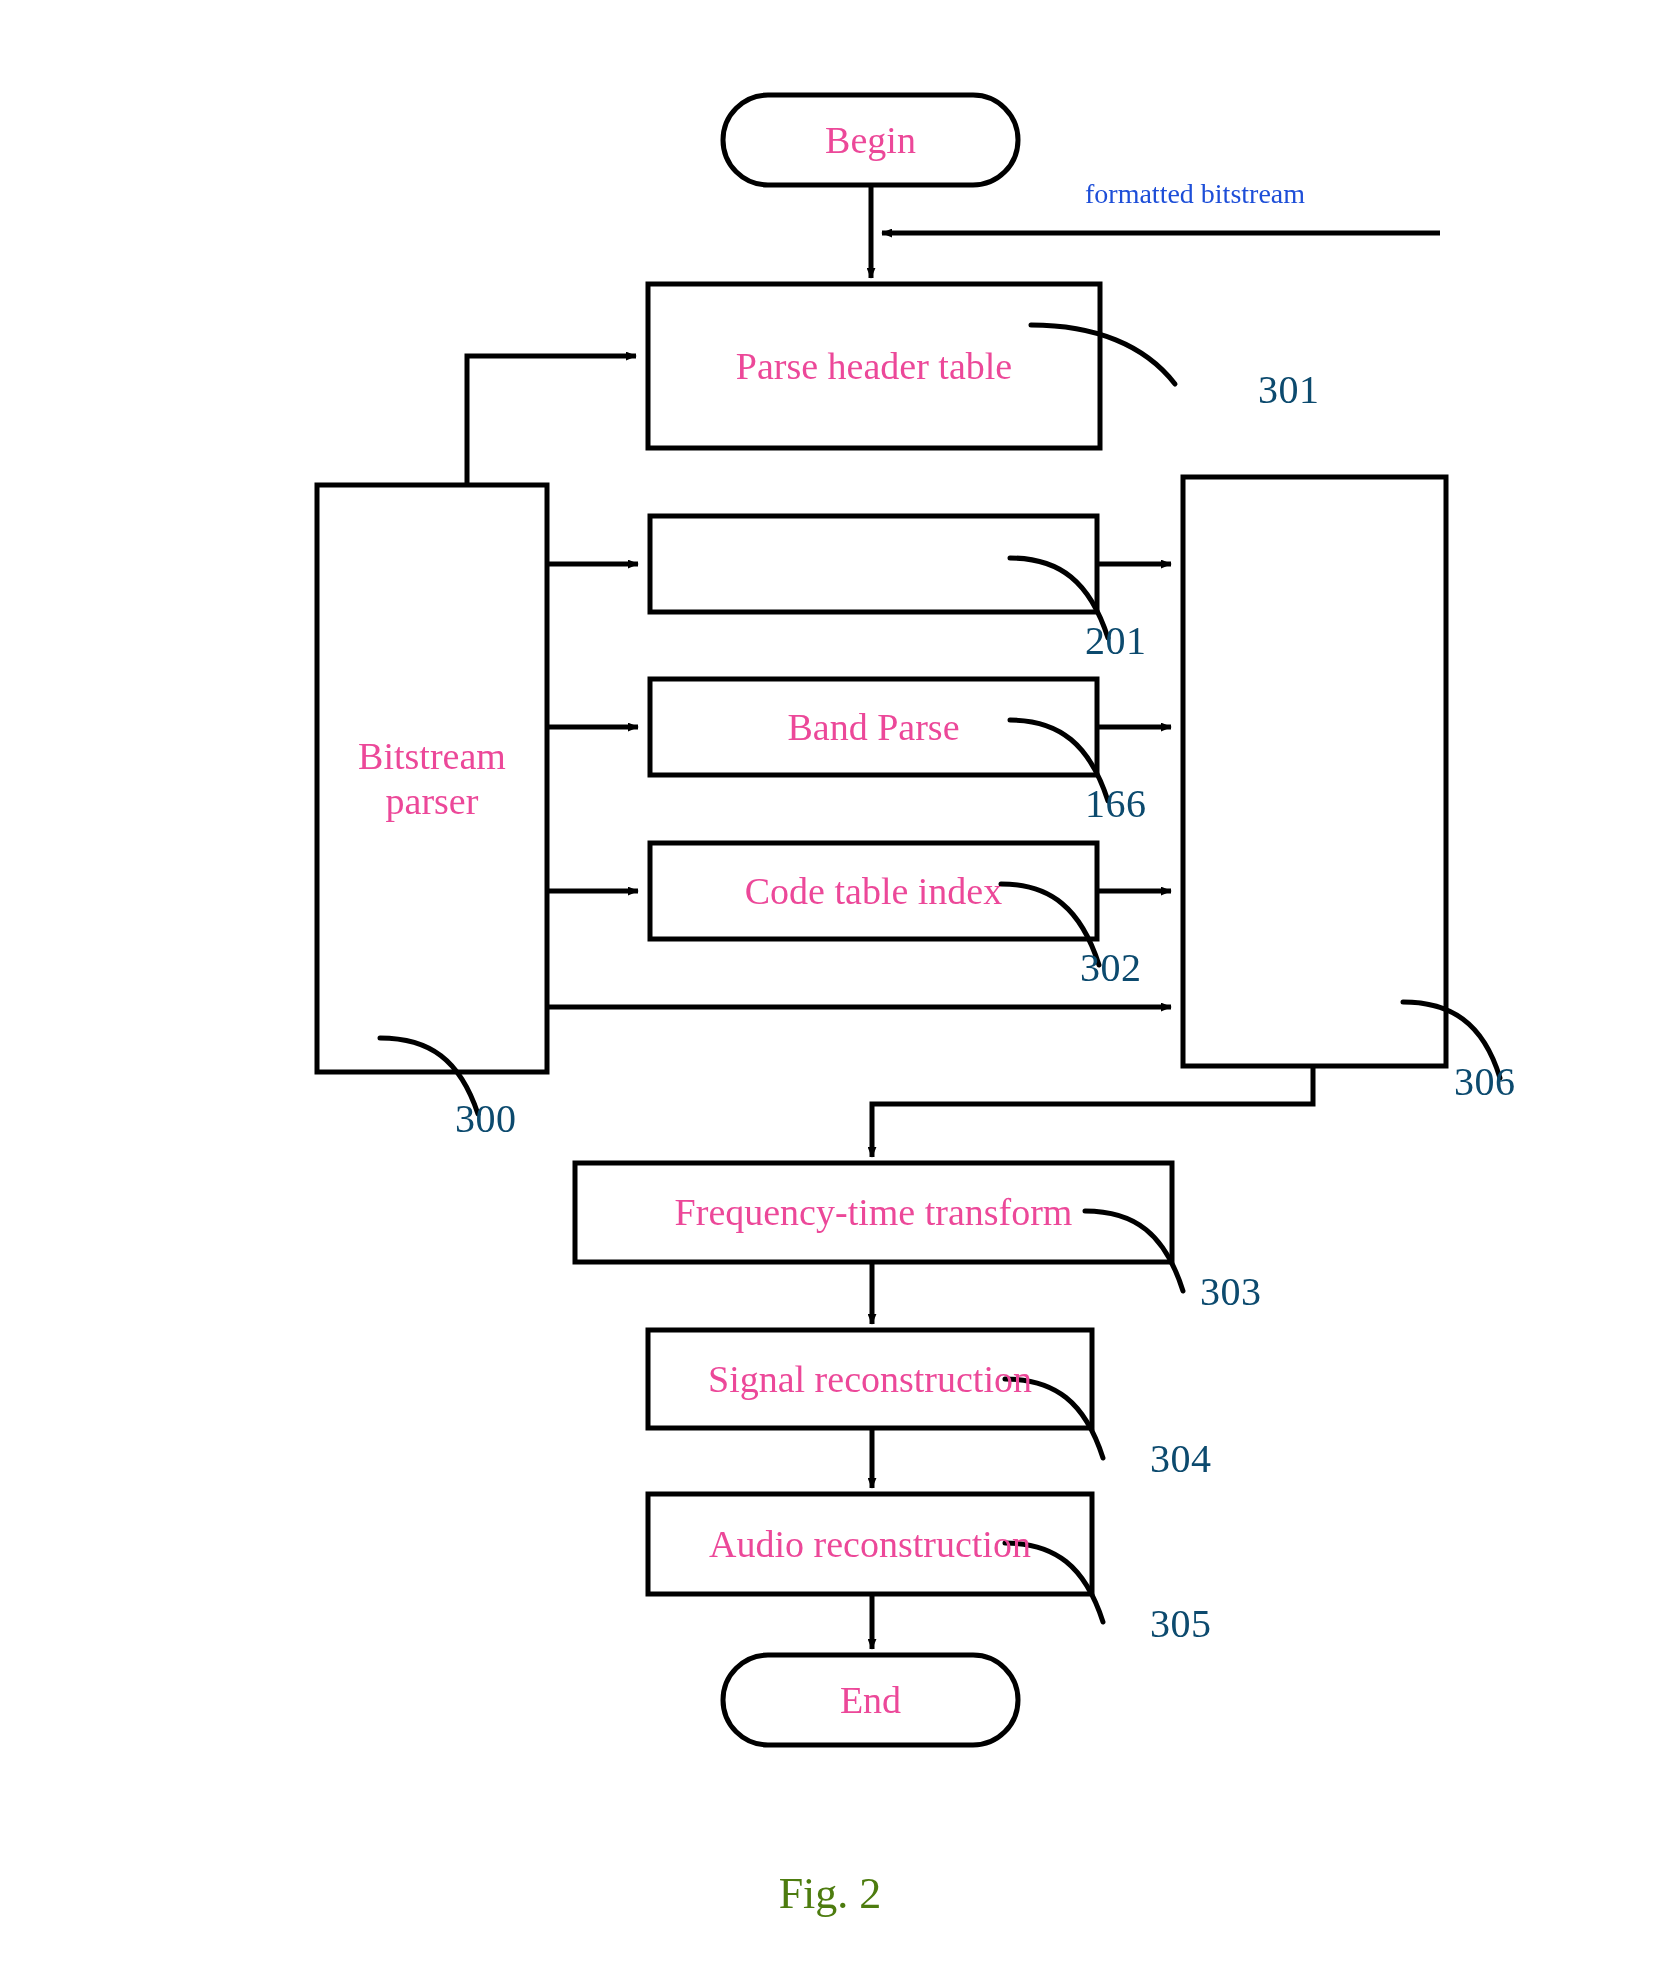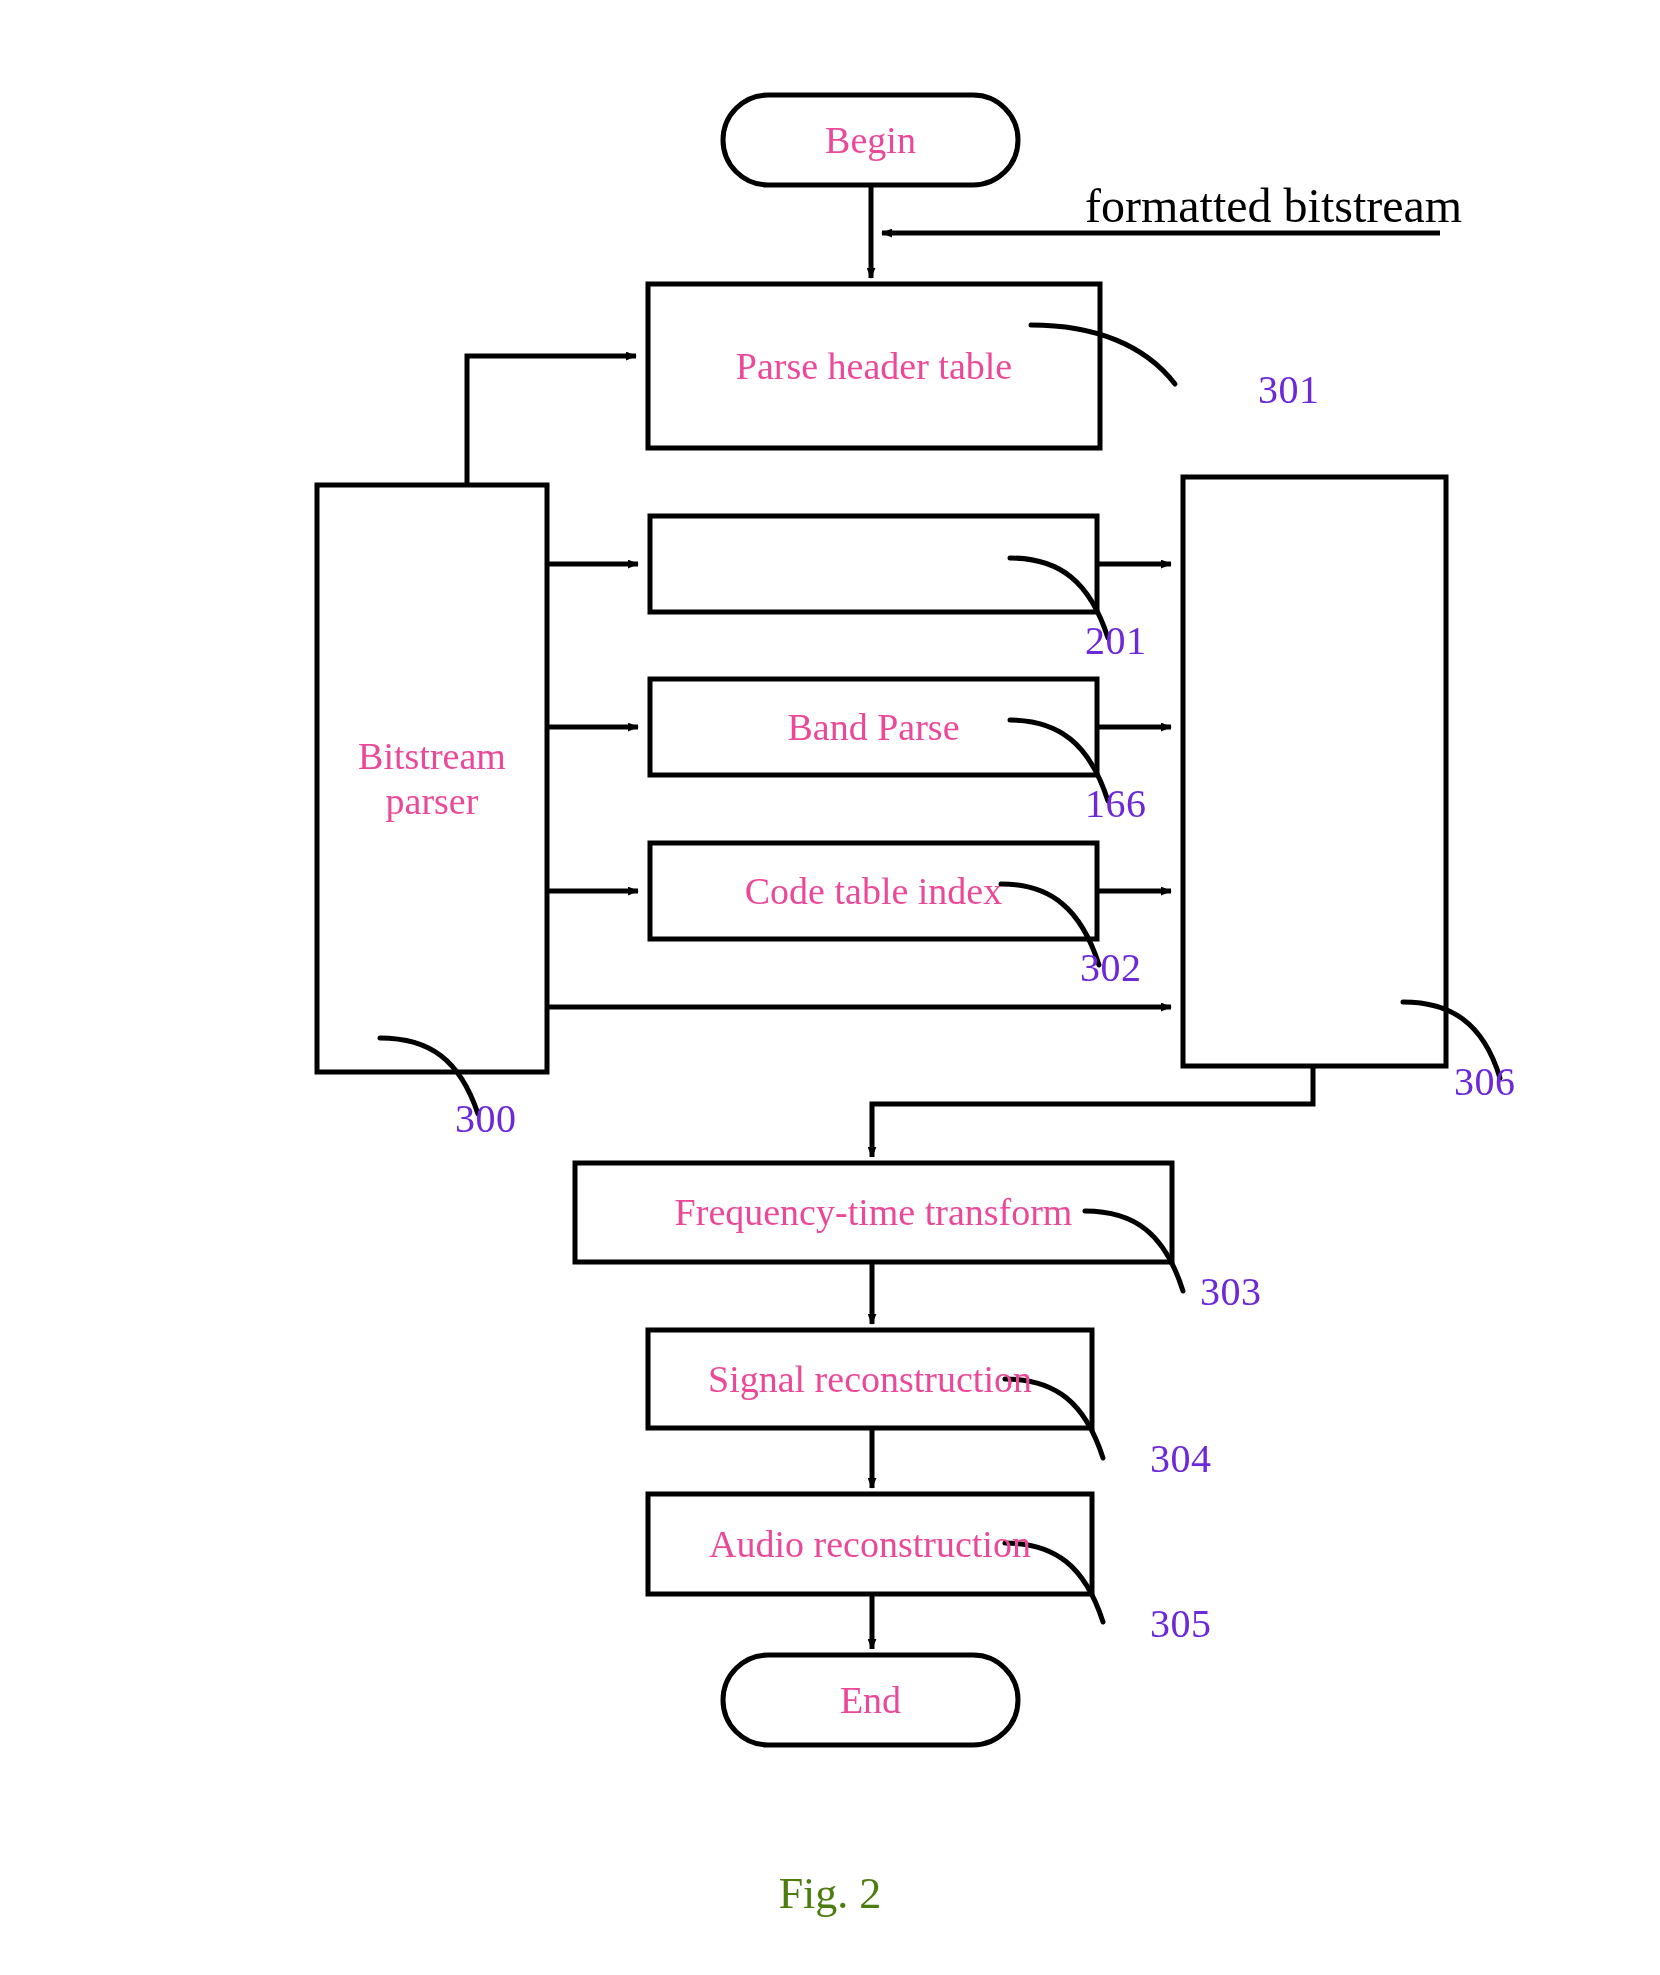--- a/index.html
+++ b/index.html
@@ -34,27 +34,27 @@
     text-align: center;
     line-height: 1.18;
     font-size: 38px;
     color: #ec4899;
     pointer-events: none;
     white-space: pre-line;
   }
   .ref-num {
     position: absolute;
     font-size: 40px;
-    color: #6d28d9;
+    color: #0c4a6e;
     letter-spacing: 0.5px;
   }
   .edge-label {
     position: absolute;
-    font-size: 48px;
-    color: #000000;
+    font-size: 28px;
+    color: #1d4ed8;
     white-space: nowrap;
   }
   .fig-caption {
     position: absolute;
     font-size: 44px;
     color: #4d7c0f;
     text-align: center;
     width: 100%;
     left: 0;
   }

